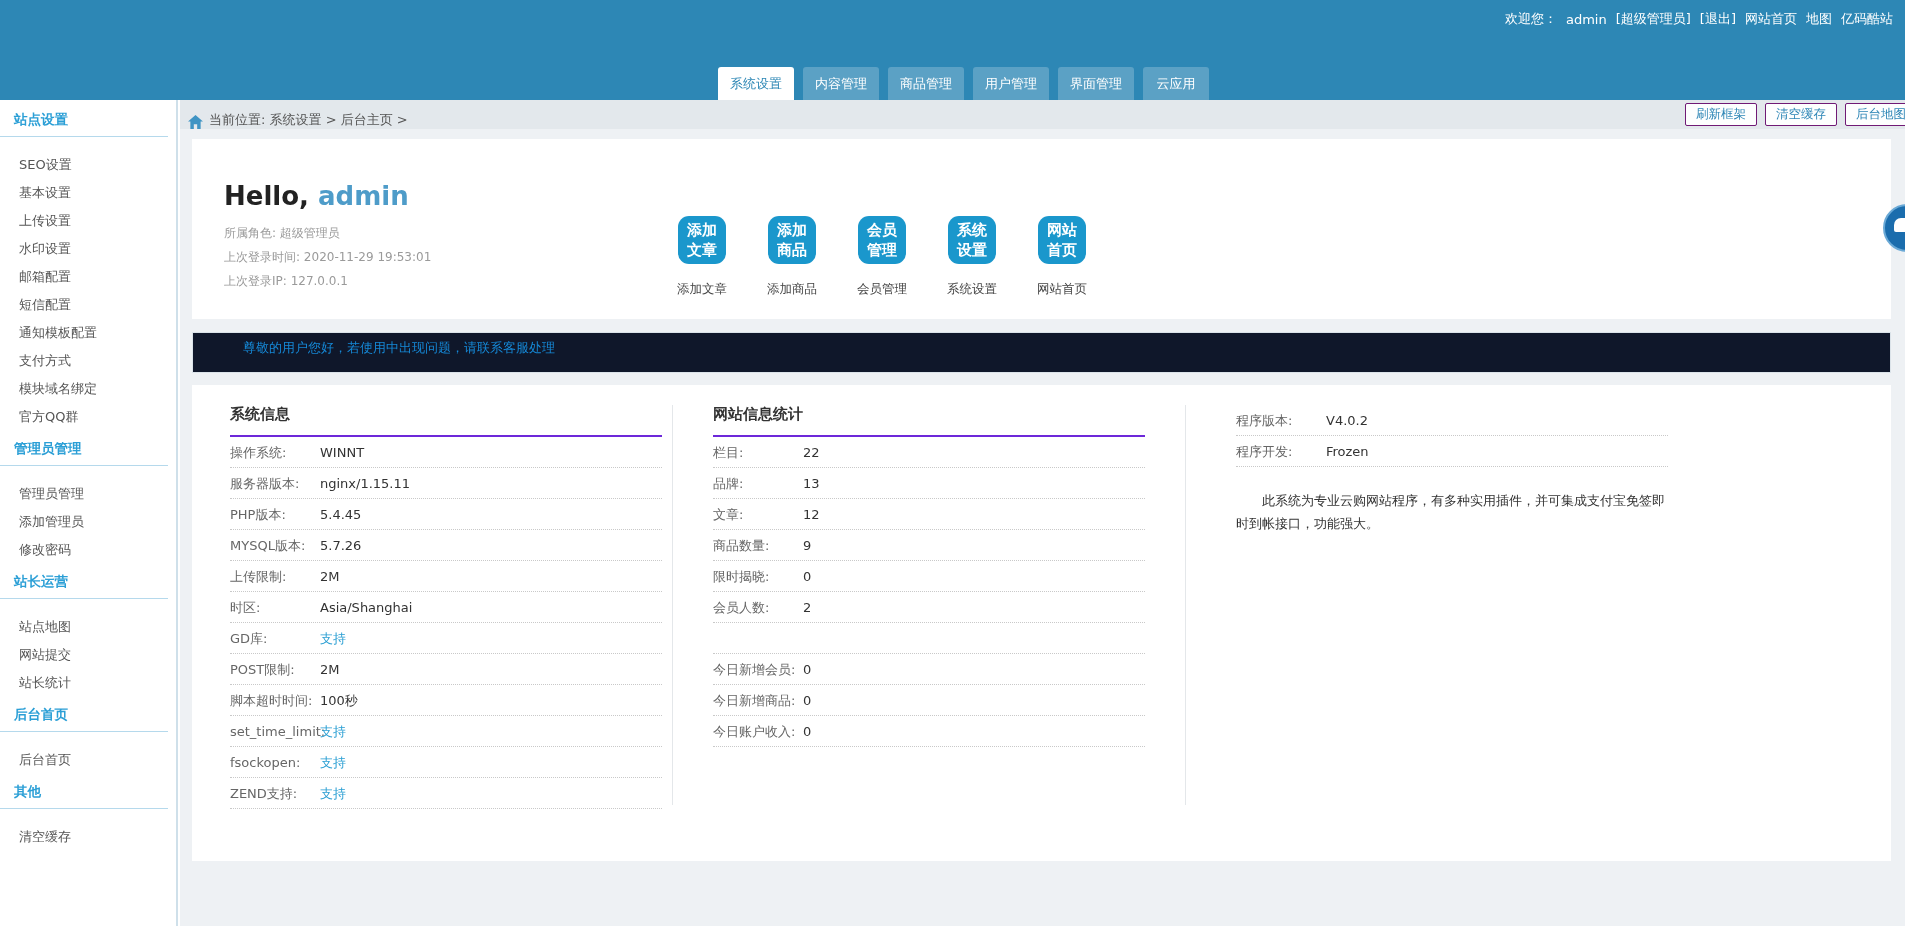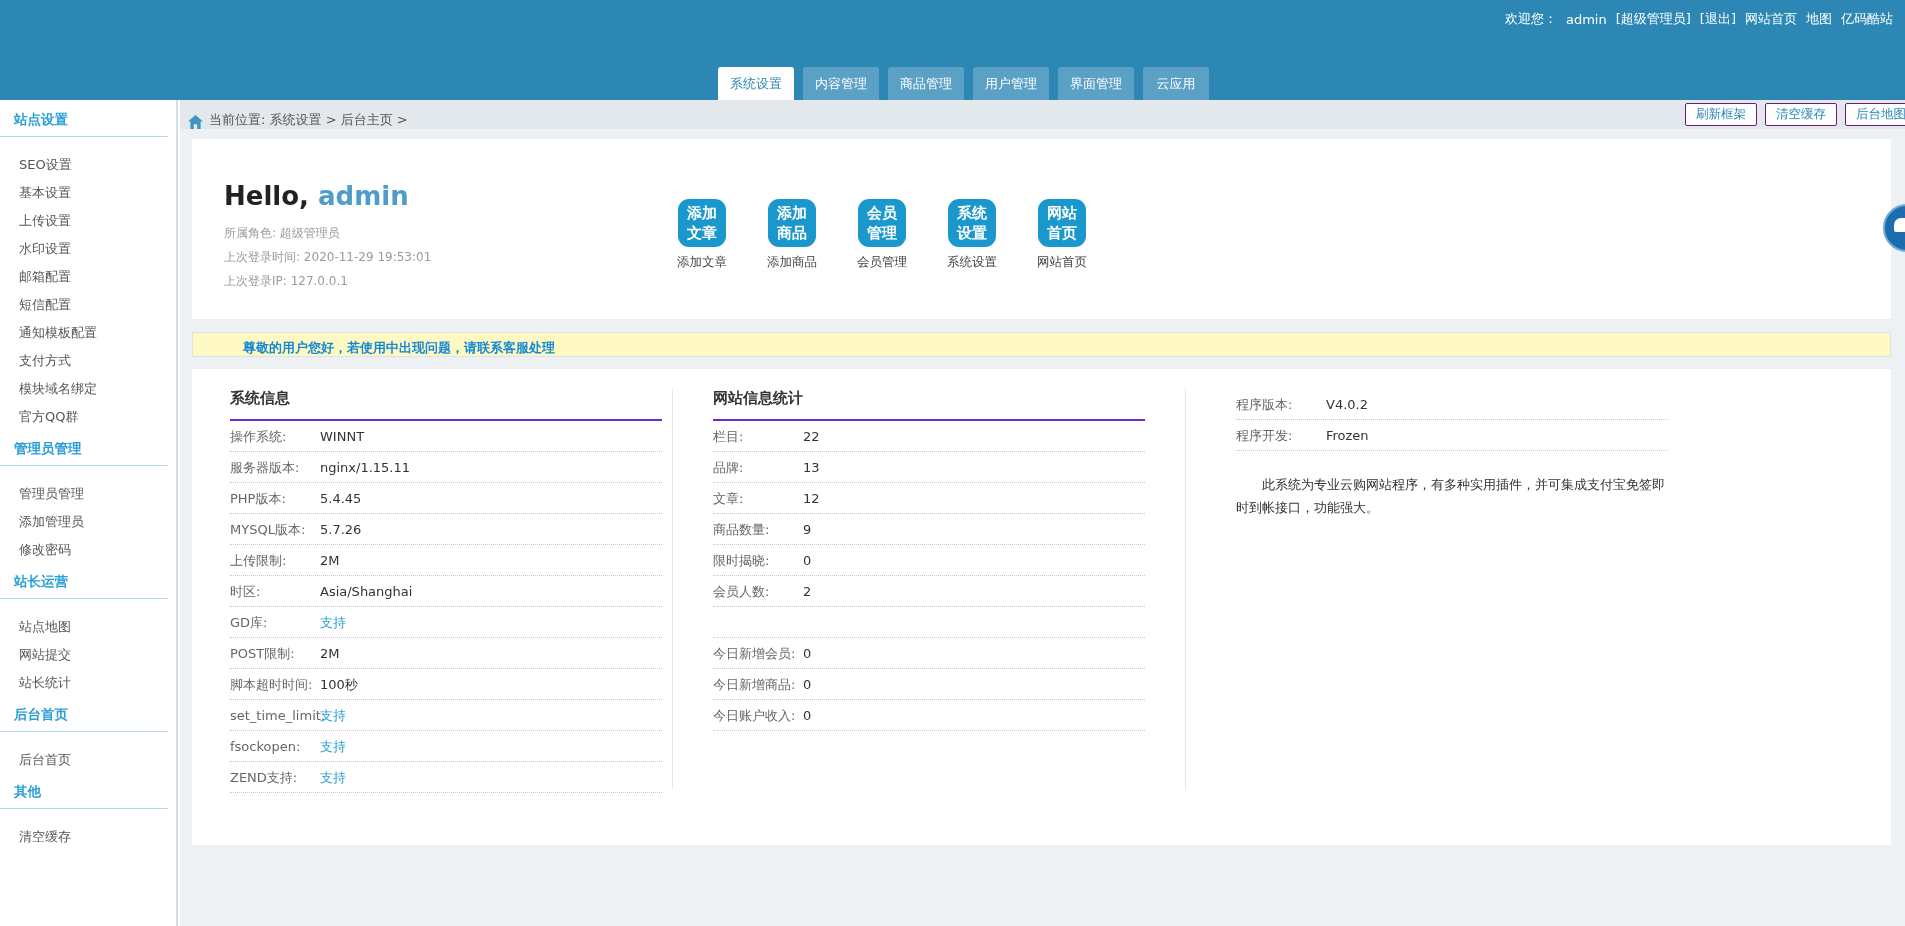--- a/index.html
+++ b/index.html
@@ -38,26 +38,26 @@
     cursor:pointer; white-space:nowrap; }
 
   .panel { background:#fff; }
   .hello-panel { position:relative; margin:10px 14px 0 12px; height:180px; }
   .hello-line { position:absolute; left:32px; top:42px; font-size:26px; font-weight:bold; color:#222; }
   .hello-line .uname { color:#4e9cc9; }
   .hello-meta { position:absolute; left:32px; top:82px; font-size:12px; color:#9a9a9a; line-height:24px; }
 
   .shortcuts { position:absolute; left:465px; top:60px; display:flex; }
   .shortcut { width:90px; text-align:center; cursor:pointer; }
-  .badge { width:48px; height:48px; margin:0 auto; background:#1a97cc; border-radius:11px;
+  .badge { width:48px; height:48px; margin:17px auto; background:#1a97cc; border-radius:11px;
     color:#fff; font-weight:bold; font-size:15px; line-height:20px; padding-top:4px; }
   .sc-label { margin-top:7px; font-size:12.5px; color:#444; }
 
-  .notice { margin:13px 14px 0 12px; height:25px; line-height:29px;
-    background:#fef9c3; border:1px solid #dbe3e9; color:#1588d6; font-weight:bold;
+  .notice { margin:13px 14px 0 12px; height:41px; line-height:29px;
+    background:#0f172a; border:1px solid #dbe3e9; color:#1588d6; font-weight:normal;
     font-size:13px; padding-left:50px; }
 
   .main-panel { position:relative; margin:12px 14px 0 12px; height:476px; }
   .col { position:absolute; top:20px; width:432px; }
   .col-1 { left:38px; } .col-2 { left:521px; } .col-3 { left:1044px; }
   .vsep { position:absolute; top:20px; bottom:56px; width:0; border-left:1px solid #e4e7ea; }
   .vsep-1 { left:480px; } .vsep-2 { left:993px; }
   .col-title { font-size:15px; font-weight:bold; color:#333; padding-bottom:11px;
     border-bottom:2px solid #6d28d9; }
   .irow { height:31px; line-height:31px; border-bottom:1px dotted #c9c9c9; font-size:13px;

